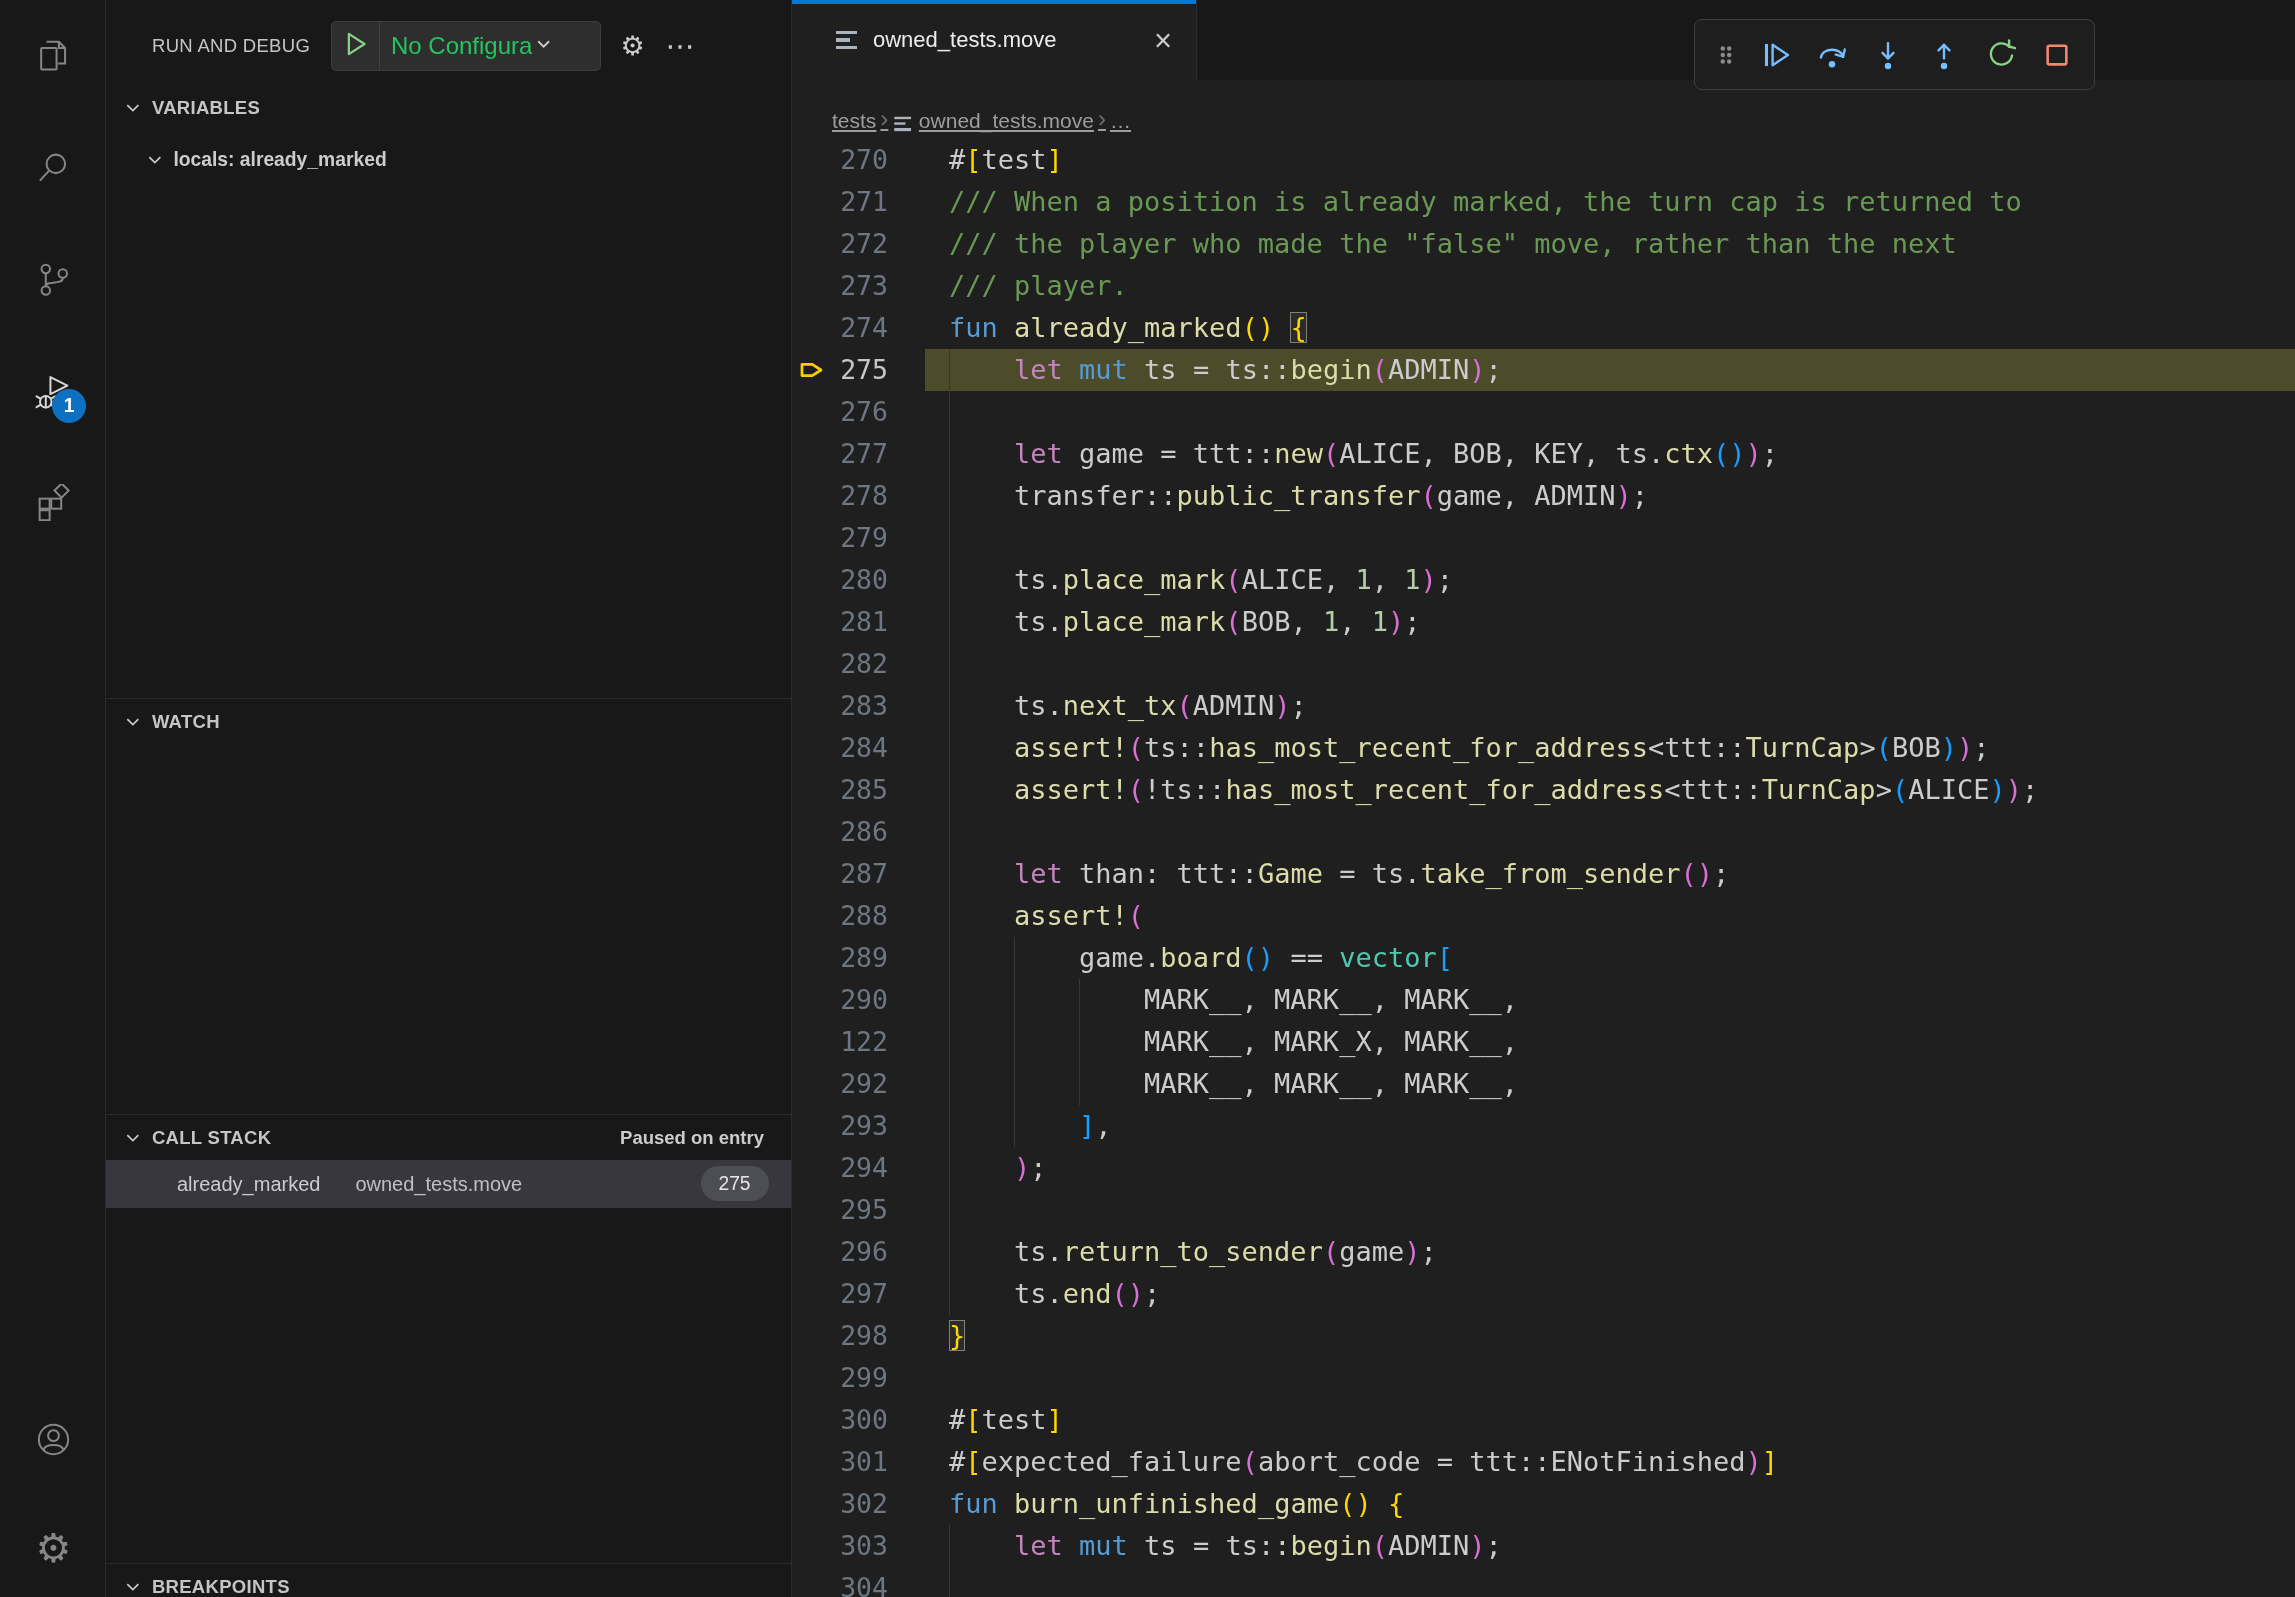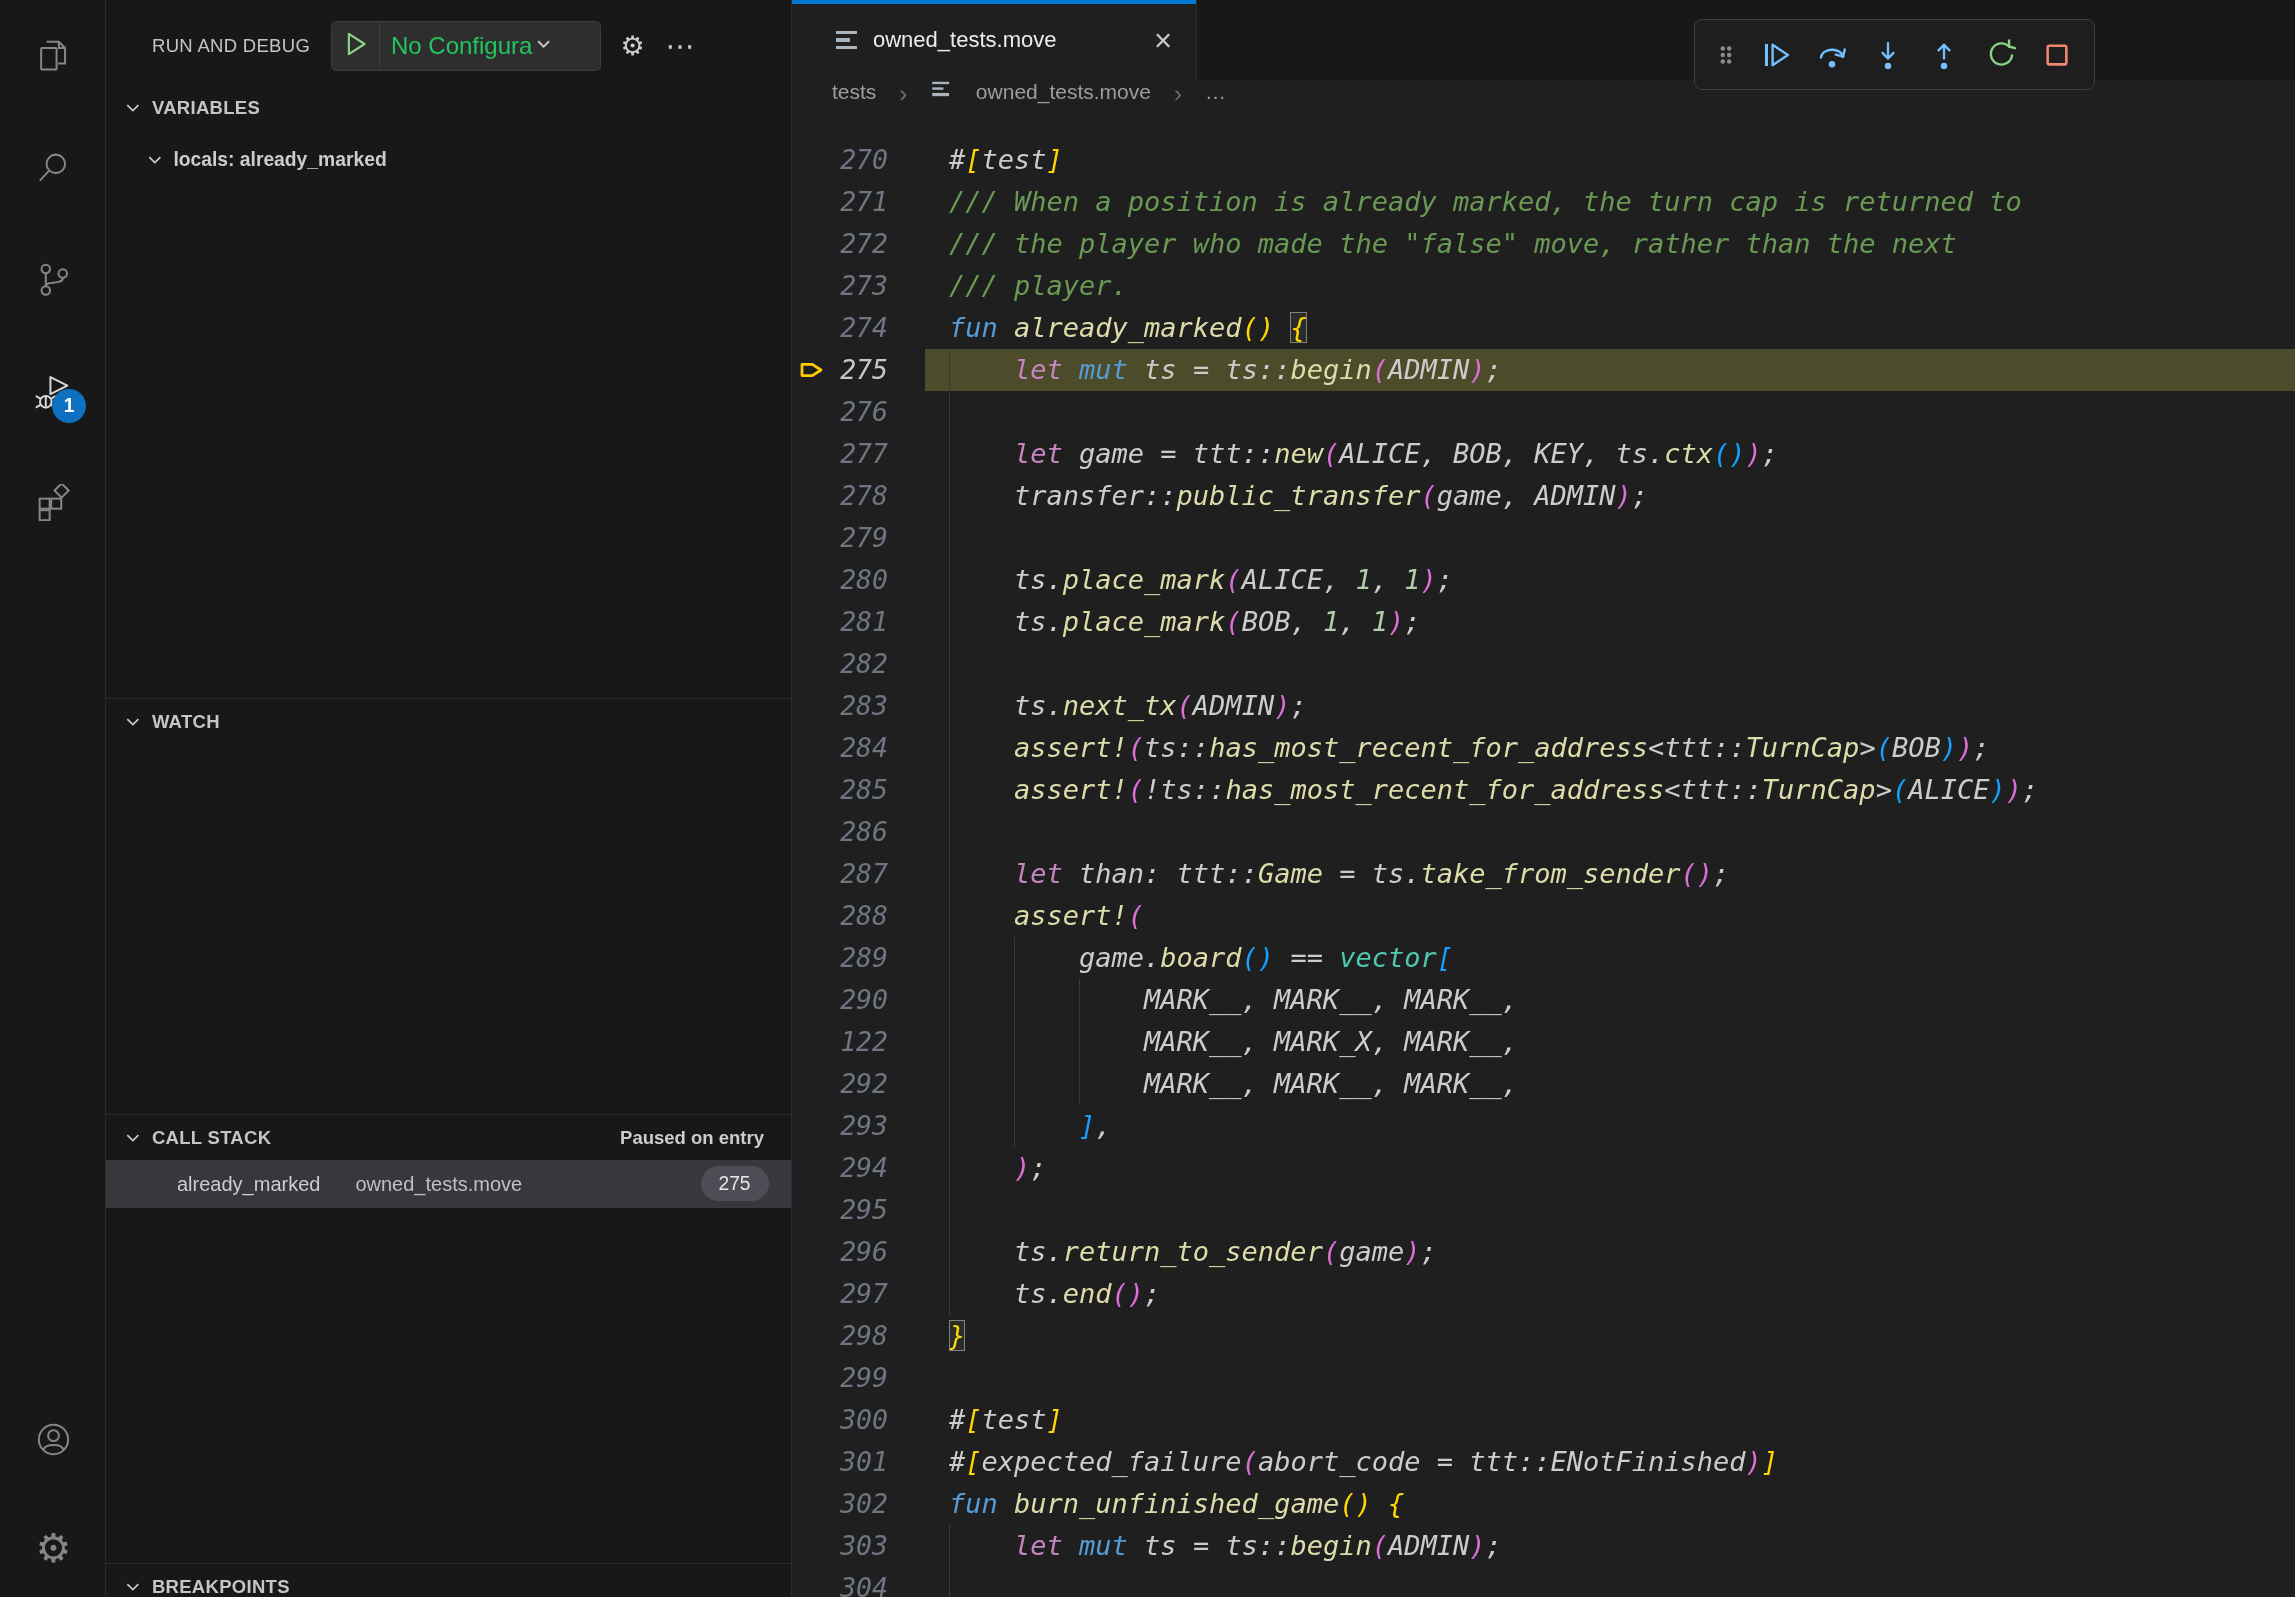--- a/index.html
+++ b/index.html
@@ -76,30 +76,30 @@
   .move-bars i:nth-child(3){ width:21px; }
 
   .debug-toolbar { position:absolute; top:19.3px; right:200px; height:71px; background:#1e1e1e;
     border:0.8px solid #3f3f3f; border-radius:8px; display:flex; align-items:center;
     gap:11.3px; padding:0 14.5px; z-index:5; }
   .dt-btn { width:45px; height:45px; display:flex; align-items:center; justify-content:center;
     cursor:pointer; }
   .dt-grip { width:32px; height:45px; display:flex; align-items:center; justify-content:center;
     cursor:grab; }
 
-  .breadcrumb { height:53px; flex:0 0 auto; display:flex; align-items:flex-start;
-    padding-left:40px; gap:23px; font-size:21px; color:#9d9d9d; background:#1f1f1f; }
+  .breadcrumb { height:53px; flex:0 0 auto; display:flex; align-items:flex-end;
+    padding-left:40px; gap:4px; font-size:21px; color:#9d9d9d; background:#1f1f1f;text-decoration:underline; }
   .crumb { cursor:pointer; white-space:nowrap; }
   .crumb-sep { color:#6e6e6e; font-size:24px; cursor:default; }
   .breadcrumb .move-bars { transform:scale(.8); }
 
   
   .code-area { flex:1 1 auto; overflow:hidden; padding-top:6.4px;
     font-family:"DejaVu Sans Mono", monospace; font-size:27px; }
-  .code-row { height:42px; display:flex; line-height:42px;font-style:italic; }
+  .code-row { height:42px; display:flex; line-height:42px; }
   .gutter-cell { width:133px; flex:0 0 auto; text-align:right; padding-right:37px;
     color:#6e7681; font-size:26.5px; position:relative; cursor:pointer; }
   .code-row.current .gutter-cell { color:#c6c6c6; }
   .marker { position:absolute; left:6.4px; top:8.8px; }
   .code-cell { flex:1 1 auto; white-space:pre; position:relative; min-width:0; cursor:text; }
   .code-row.current .code-cell { background:#4c4b2a; }
   .guide { position:absolute; top:0; bottom:0; width:0.8px; background:#383838; }
   .code-text { position:relative; display:inline-block; padding-left:24px; }
 
   .tk-txt { color:#cccccc; }  .tk-kw { color:#569cd6; }  .tk-let { color:#c586c0; }

